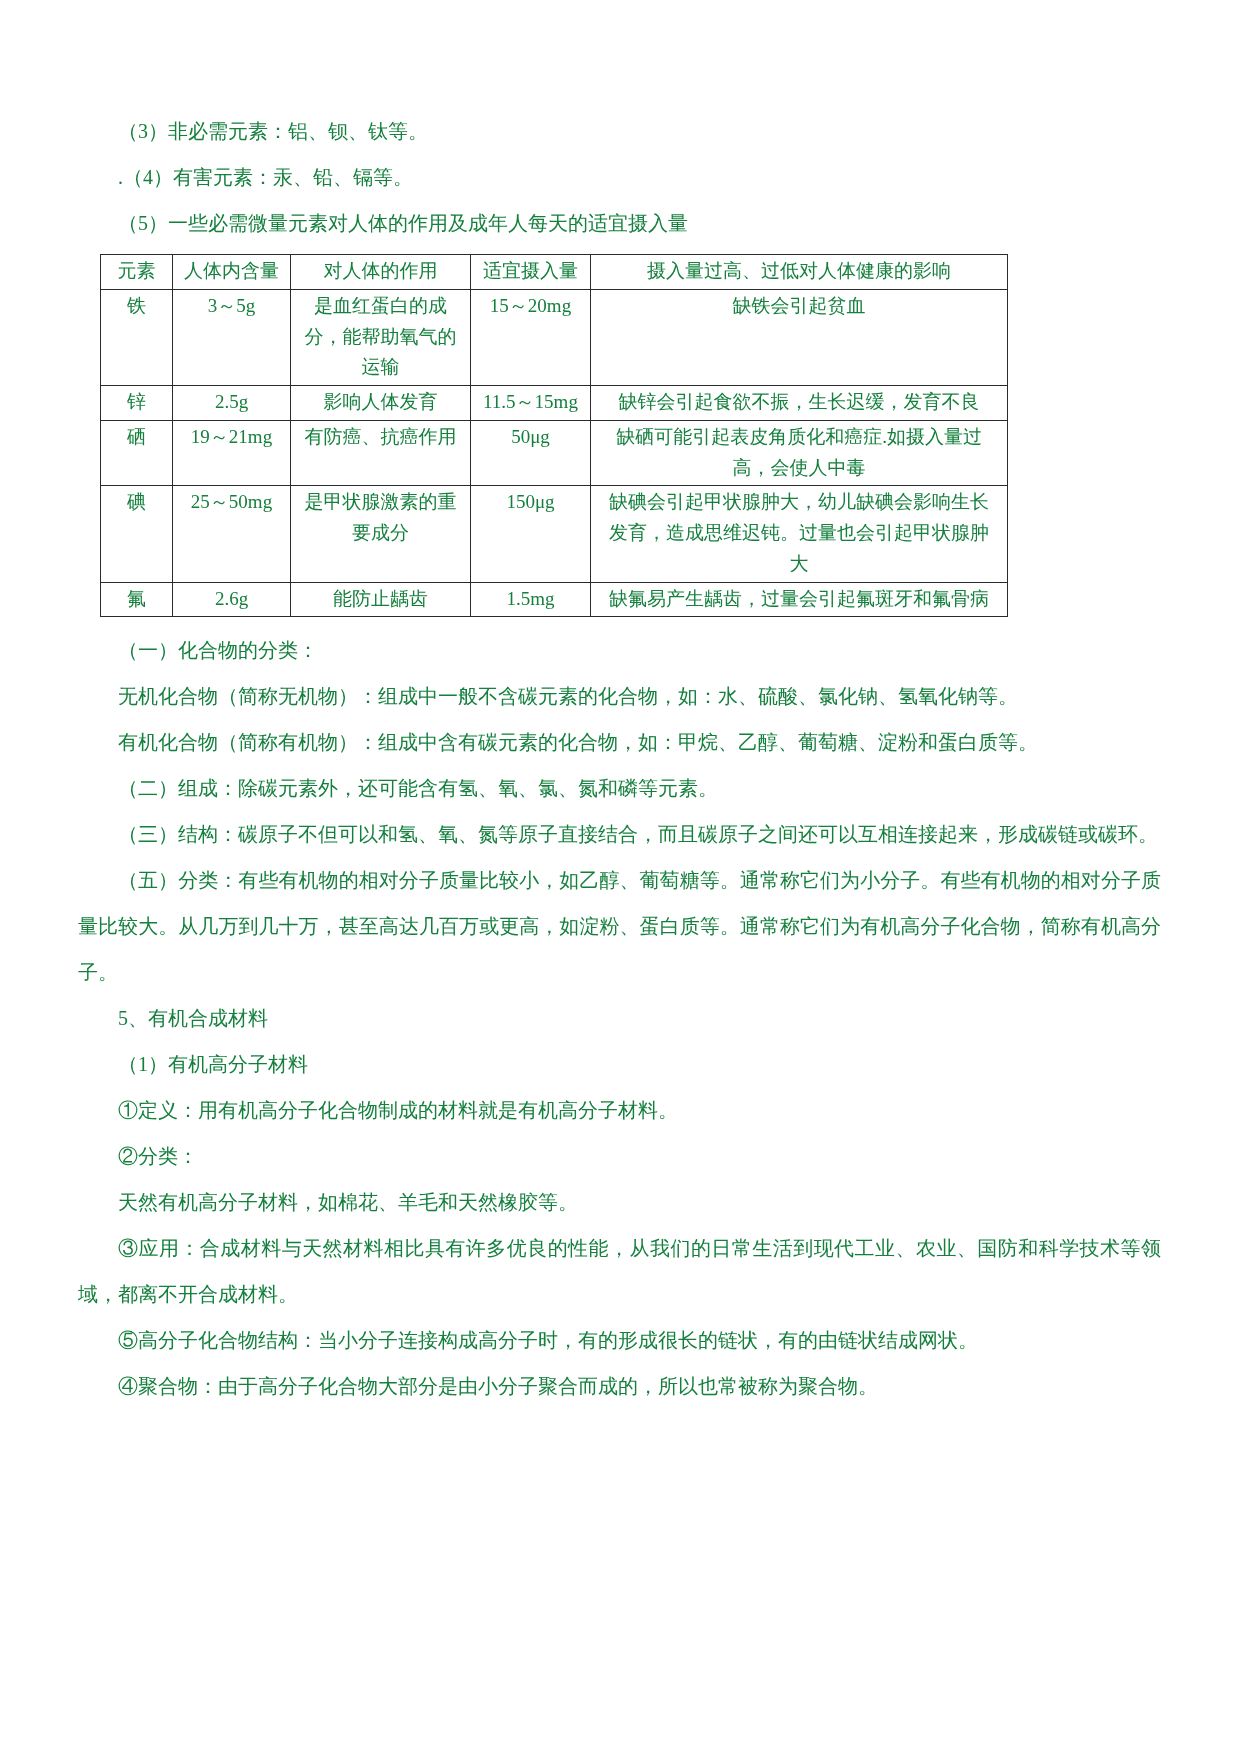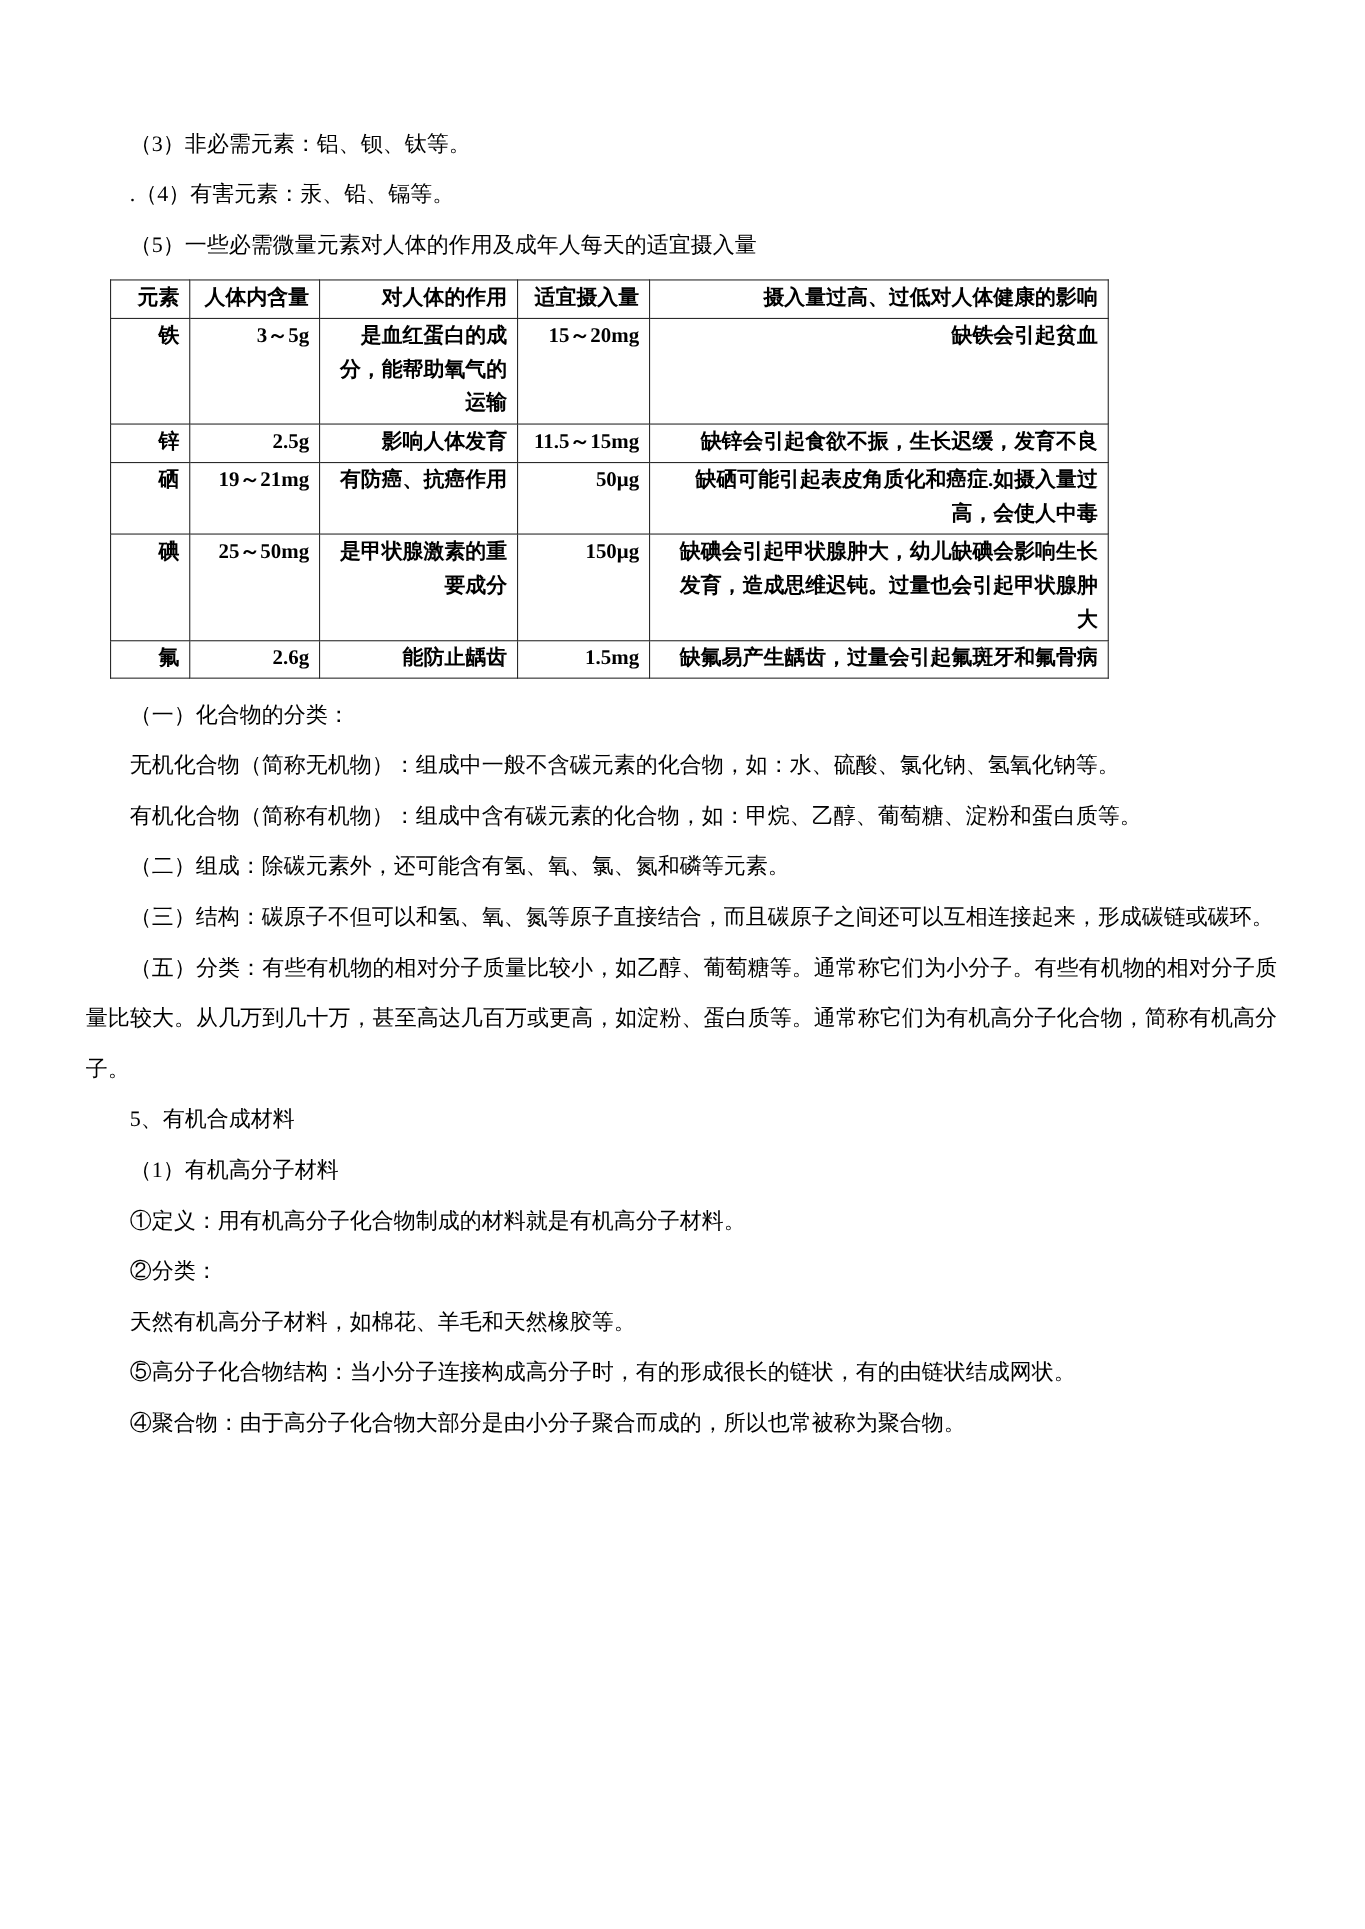--- a/index.html
+++ b/index.html
@@ -7,41 +7,41 @@
     padding: 0;
     background: #ffffff;
   }
   .page {
     position: relative;
     width: 1241px;
     min-height: 1754px;
     box-sizing: border-box;
     padding: 108px 80px 80px 78px;
     background: #ffffff;
-    color: #000000;
+    color: #15803d;
     font-family: "Liberation Serif", "DejaVu Serif", serif;
     font-size: 20px;
   }
   p.para {
     margin: 0;
     line-height: 2.3;
     text-indent: 2em;
     text-align: justify;
   }
   table.minerals {
     border-collapse: collapse;
     table-layout: fixed;
     width: 907px;
     margin: 8px 0 10px 22px;
   }
   .minerals th, .minerals td {
     border: 1px solid #2b2b2b;
     padding: 1px 9px 2px 9px;
-    font-weight: bold;
-    text-align: right;
+    font-weight: normal;
+    text-align: center;
     vertical-align: top;
     line-height: 1.62;
     font-size: 19px;
     overflow: hidden;
   }
   .minerals col.c1 { width: 72px; }
   .minerals col.c2 { width: 118px; }
   .minerals col.c3 { width: 180px; }
   .minerals col.c4 { width: 120px; }
   .minerals col.c5 { width: 417px; }
@@ -118,17 +118,18 @@
       <p class="para">无机化合物（简称无机物）：组成中一般不含碳元素的化合物，如：水、硫酸、氯化钠、氢氧化钠等。</p>
       <p class="para">有机化合物（简称有机物）：组成中含有碳元素的化合物，如：甲烷、乙醇、葡萄糖、淀粉和蛋白质等。</p>
       <p class="para">（二）组成：除碳元素外，还可能含有氢、氧、氯、氮和磷等元素。</p>
       <p class="para">（三）结构：碳原子不但可以和氢、氧、氮等原子直接结合，而且碳原子之间还可以互相连接起来，形成碳链或碳环。</p>
       <p class="para">（五）分类：有些有机物的相对分子质量比较小，如乙醇、葡萄糖等。通常称它们为小分子。有些有机物的相对分子质量比较大。从几万到几十万，甚至高达几百万或更高，如淀粉、蛋白质等。通常称它们为有机高分子化合物，简称有机高分子。</p>
       <p class="para">5、有机合成材料</p>
       <p class="para">（1）有机高分子材料</p>
       <p class="para">①定义：用有机高分子化合物制成的材料就是有机高分子材料。</p>
       <p class="para">②分类：</p>
       <p class="para">天然有机高分子材料，如棉花、羊毛和天然橡胶等。</p>
+      <p class="para">③应用：合成材料与天然材料相比具有许多优良的性能，从我们的日常生活到现代工业、农业、国防和科学技术等领域，都离不开合成材料。</p>
       <p class="para">⑤高分子化合物结构：当小分子连接构成高分子时，有的形成很长的链状，有的由链状结成网状。</p>
       <p class="para">④聚合物：由于高分子化合物大部分是由小分子聚合而成的，所以也常被称为聚合物。</p>
     </div>
 
 </div>
 
 </body></html>

